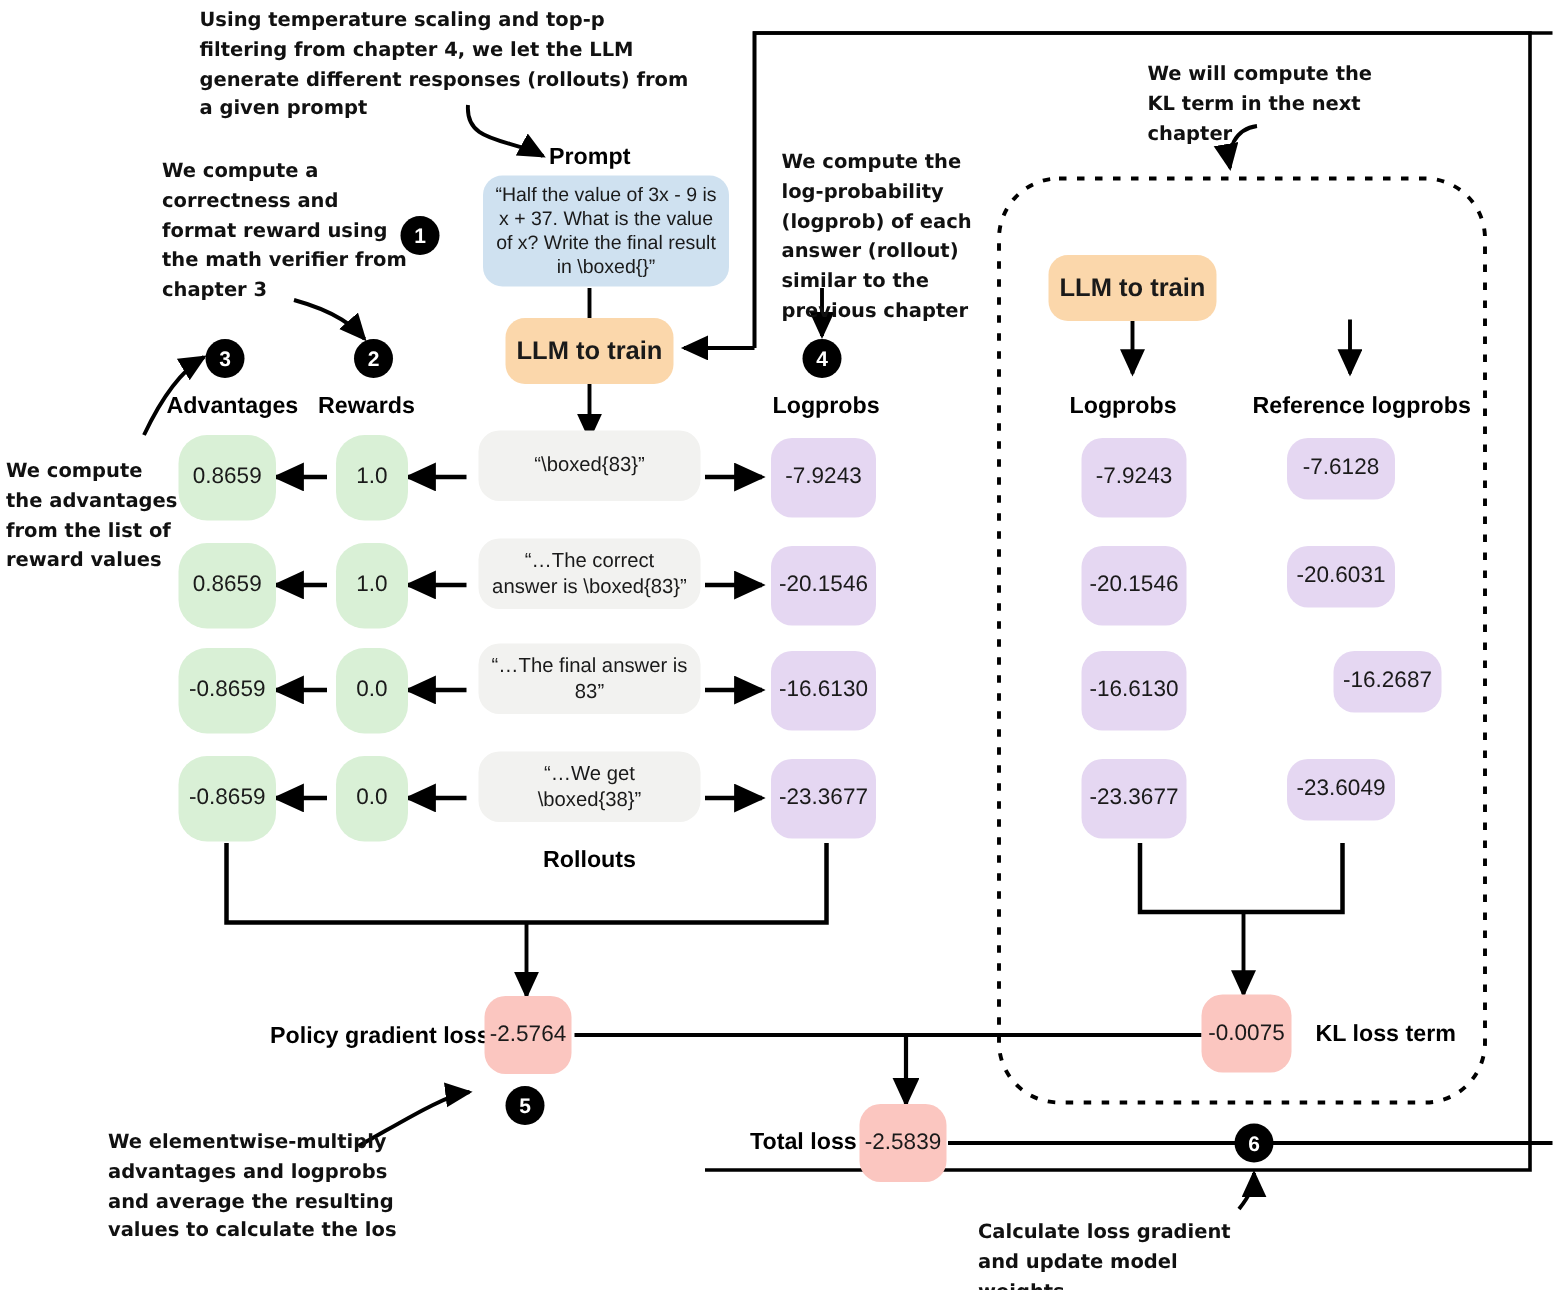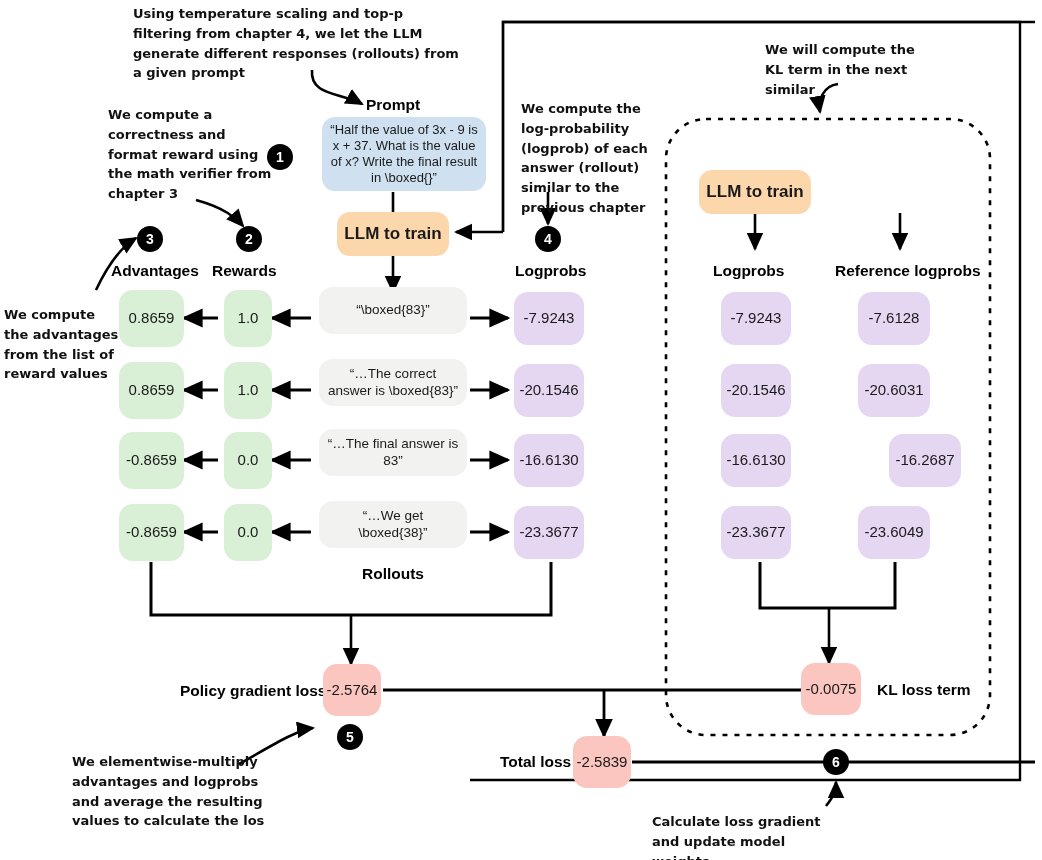--- a/index.html
+++ b/index.html
@@ -10,32 +10,32 @@
   #canvas{position:absolute;inset:0;width:1042px;height:860px;}
   .svg-layer{position:absolute;left:0;top:0;width:1042px;height:860px;pointer-events:none;}
 
   
   .chip{
     position:absolute;border-radius:14px;display:flex;align-items:center;
     justify-content:center;text-align:center;
     font-family:"Liberation Sans",sans-serif;color:#1a1a1a;
     box-sizing:border-box;line-height:1.25;
   }
-  .chip.green{background:#d9f0d6;}
+  .chip.green{background:#d9f0d6;border-radius:19px;}
   .chip.purple{background:#e5d7f2;}
   .chip.grey{background:#f2f2f0;}
   .chip.blue{background:#cfe1f0;}
   .chip.orange{background:#fbd7ab;}
   .chip.pink{background:#fbc6c0;}
 
   .chip.adv{width:65px;height:57px;font-size:15px;}
   .chip.rew{width:48px;height:57px;font-size:15px;}
   .chip.roll{width:148px;height:47px;font-size:13.5px;padding:0 8px;}
   .chip.logp{width:70px;height:53px;font-size:15px;}
-  .chip.rlogp{width:72px;height:53px;font-size:15px;}
+  .chip.rlogp{width:72px;height:41px;font-size:15px;}
   .chip.loss{width:58px;height:52px;font-size:15px;}
   .chip.model{width:112px;height:44px;font-size:17px;font-weight:bold;border-radius:13px;}
   .chip.prompt{
     width:164px;height:74px;font-size:13px;border-radius:13px;padding:0 7px;
   }
 
   
   .lbl{
     position:absolute;font-family:"Liberation Sans",sans-serif;
     font-weight:bold;color:#000;font-size:15.5px;white-space:nowrap;
@@ -130,21 +130,21 @@
   </svg>
 
   <div class="note" style="left:133px;top:4px;width:330px;">Using temperature scaling and top-p filtering from chapter 4, we let the LLM generate different responses (rollouts) from a given prompt</div>
 
   <div class="note" style="left:108px;top:105px;width:170px;">We compute a correctness and format reward using the math verifier from chapter 3</div>
 
   <div class="note" style="left:4px;top:305px;width:118px;">We compute the advantages from the list of reward values</div>
 
   <div class="note" style="left:521px;top:73px;width:142px;margin-top:26px;">We compute the log-probability (logprob) of each answer (rollout) similar to the previous chapter</div>
 
-  <div class="note" style="left:765px;top:40px;width:170px;text-align:left;">We will compute the KL term in the next similar</div>
+  <div class="note" style="left:765px;top:40px;width:170px;text-align:left;">We will compute the KL term in the next chapter</div>
 
   <div class="note" style="left:72px;top:752px;width:205px;">We elementwise-multiply advantages and logprobs and average the resulting values to calculate the los</div>
 
   <div class="note" style="left:652px;top:812px;width:180px;">Calculate loss gradient and update model weights</div>
 
   <div class="badge" style="left:267px;top:144px;">1</div>
   <div class="badge" style="left:236px;top:226px;">2</div>
   <div class="badge" style="left:137px;top:226px;">3</div>
   <div class="badge" style="left:535px;top:226px;">4</div>
   <div class="badge" style="left:337px;top:724px;">5</div>

